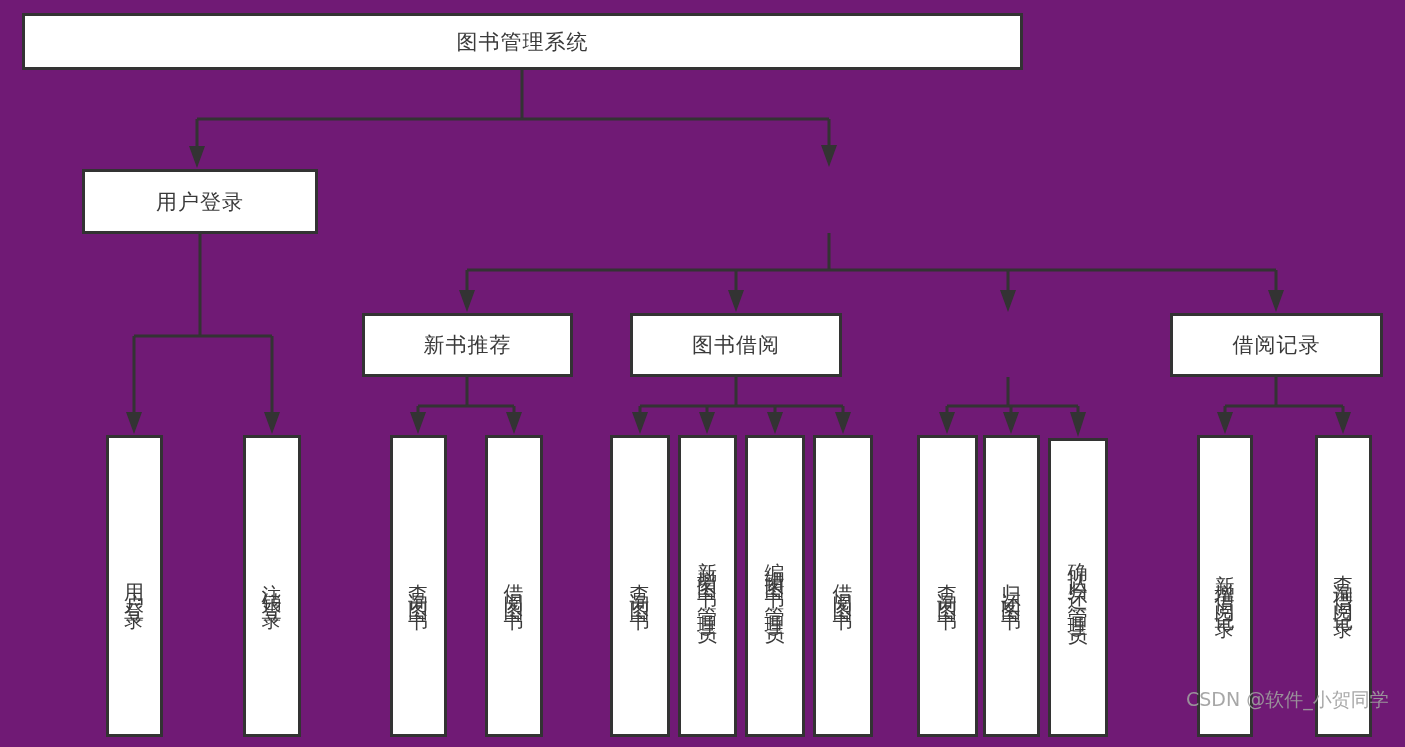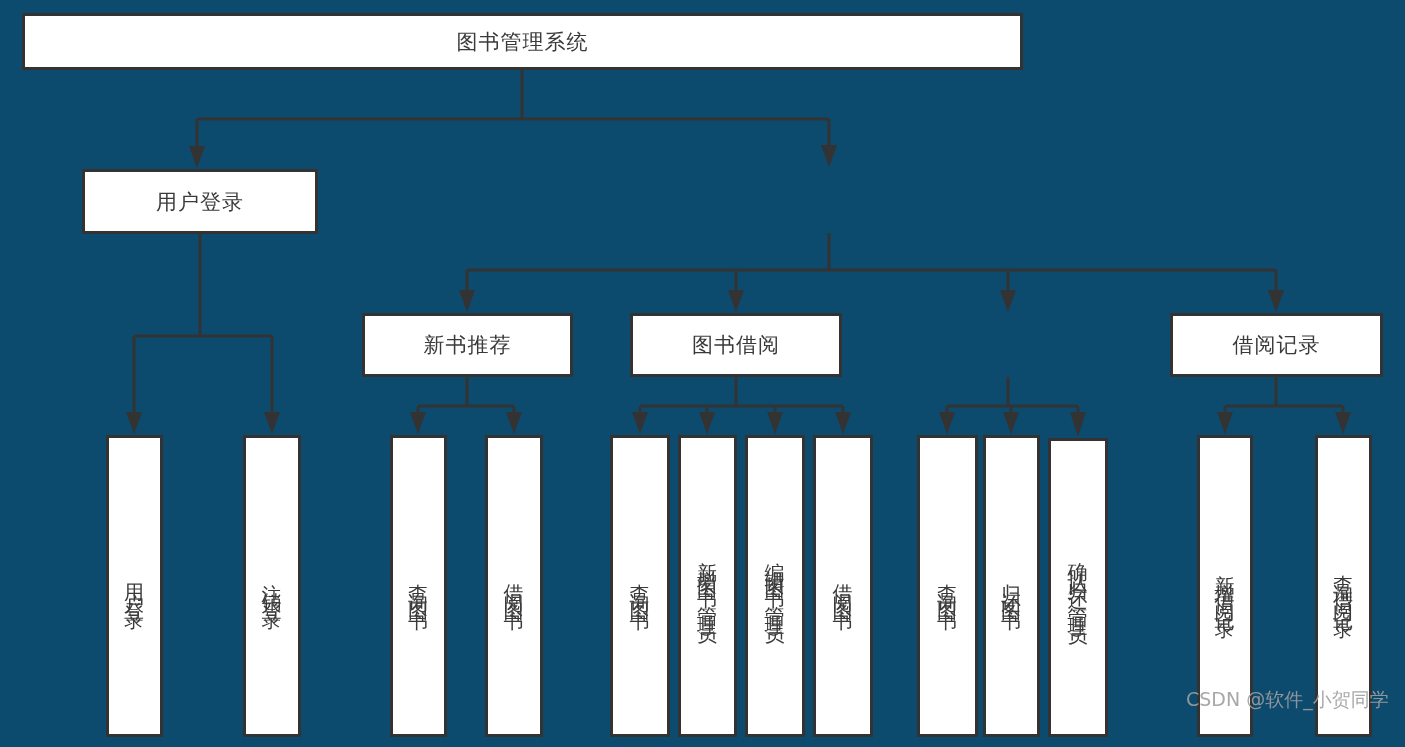--- a/index.html
+++ b/index.html
@@ -1,18 +1,18 @@
 <!DOCTYPE html>
 <html><head>
 <meta charset="utf-8">
 <style>
   * { margin: 0; padding: 0; box-sizing: border-box; }
   html, body { width: 1405px; height: 747px; background: #ffffff; }
   body { font-family: "DejaVu Sans", "Liberation Sans", sans-serif; color: #333333; }
-  .stage { position: relative; width: 1405px; height: 747px; background: #0c4a6e; overflow: hidden; }
+  .stage { position: relative; width: 1405px; height: 747px; background: #701a75; overflow: hidden; }
   .wires { position: absolute; left: 0; top: 0; width: 1405px; height: 747px; z-index: 1; }
   .box {
     position: absolute;
     border: 3px solid #333333;
     background: #ffffff;
     display: flex;
     align-items: center;
     justify-content: center;
     z-index: 2;
     font-size: 21px;

